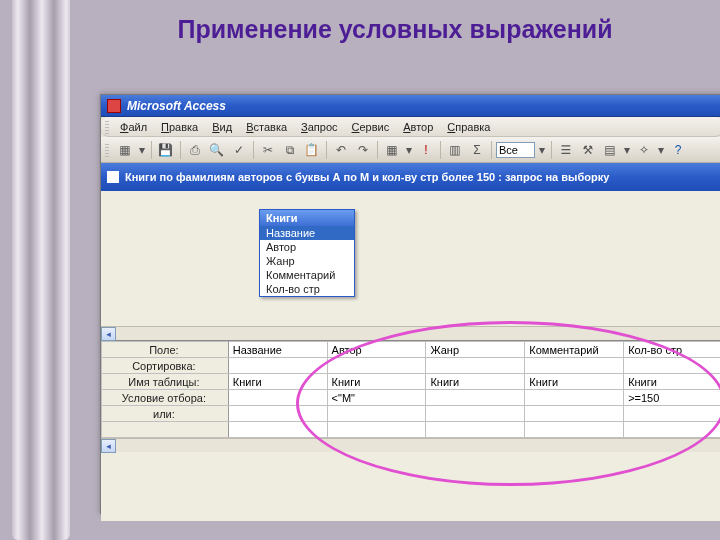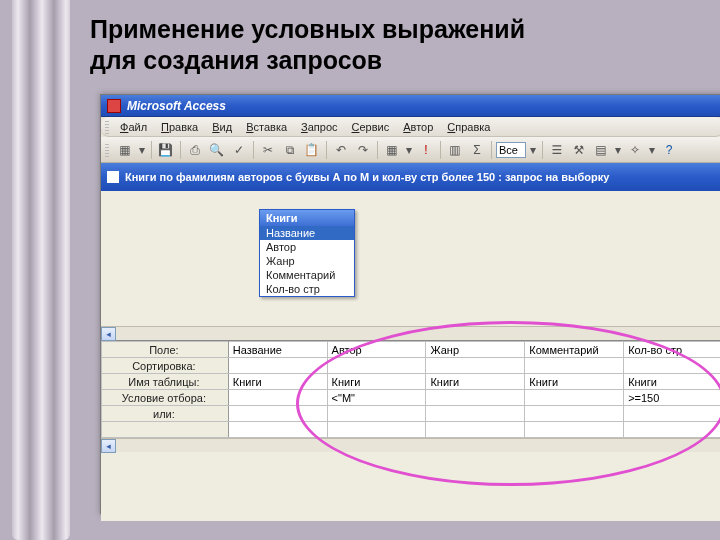--- a/index.html
+++ b/index.html
@@ -13,22 +13,22 @@
   .curtain {
     position: absolute; left: 12px; top: 0; width: 58px; height: 540px;
     background: repeating-linear-gradient(
       90deg,
       #c9c2cf 0px, #ede8ef 6px, #c9c2cf 12px, #a69eaa 18px, #c9c2cf 24px
     );
     border-radius: 0 0 6px 6px;
   }
   .slide-title {
     position: absolute; top: 14px; left: 90px; right: 20px;
-    text-align: left;
-    font-size: 25px; font-weight: bold; color: #000000;
+    text-align: center;
+    font-size: 25px; font-weight: bold; color: #4c1d95;
     line-height: 1.25;
   }
   .screenshot {
     position: absolute; top: 94px; left: 84px;
     width: 624px; height: 420px;
     background: #e8e4d8;
     border: 1px solid #7a7a7a;
     box-shadow: 0 0 6px rgba(0,0,0,.3);
     font-size: 11px;
     margin-left: 16px;
@@ -76,21 +76,21 @@
   }
   .tbtn {
     width: 20px; height: 20px;
     border: 1px solid transparent;
     display: flex; align-items: center; justify-content: center;
     font-size: 12px; color: #555;
     border-radius: 3px;
   }
   .sep { width: 1px; height: 18px; background: #bdb7aa; margin: 0 2px;}
   .zoomfield {
-    width: 30px; height: 16px; font-size: 11px;
+    width: 39px; height: 16px; font-size: 11px;
     border: 1px solid #7f9db9; background: #fff;
     padding: 0 2px;
   }
   
   .workspace { position: relative; height: calc(100% - 68px); background: #aca899; }
   
   .qwin-title {
     height: 28px;
     background: linear-gradient(#4a7ddc, #2a5bc8 50%, #1e4db6);
     color: #fff;
@@ -186,21 +186,20 @@
     pointer-events: none;
   }
 </style>
 </head>
 <body>
 
 <div class="curtain"></div>
 
 <div class="slide-title">
   <span>Применение условных выражений</span><br>
-  <span>для создания запросов</span>
 </div>
 
 <div class="screenshot">
 
   <div class="titlebar">
     <div class="app-icon"></div>
     <div class="titlebar-text">Microsoft Access</div>
   </div>
 
   <div class="menubar">

